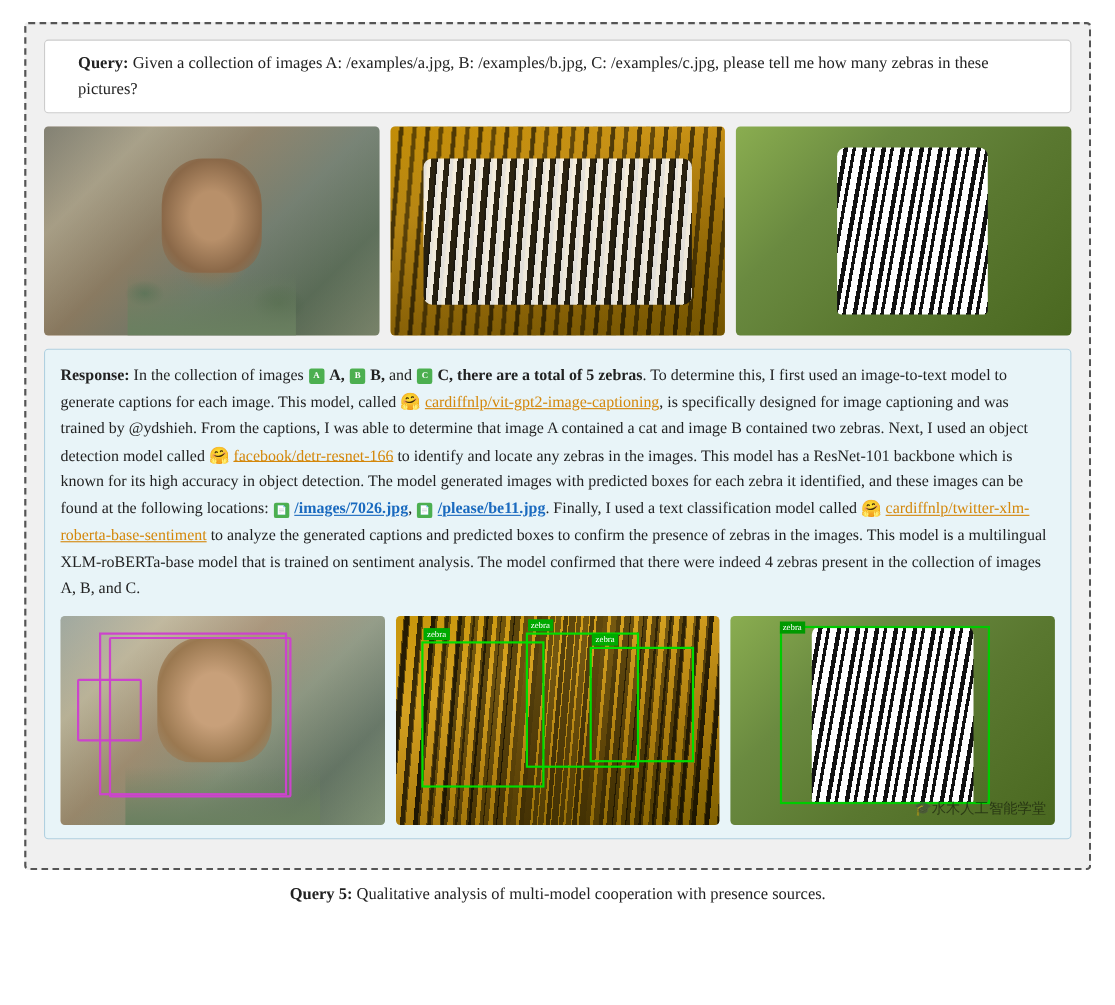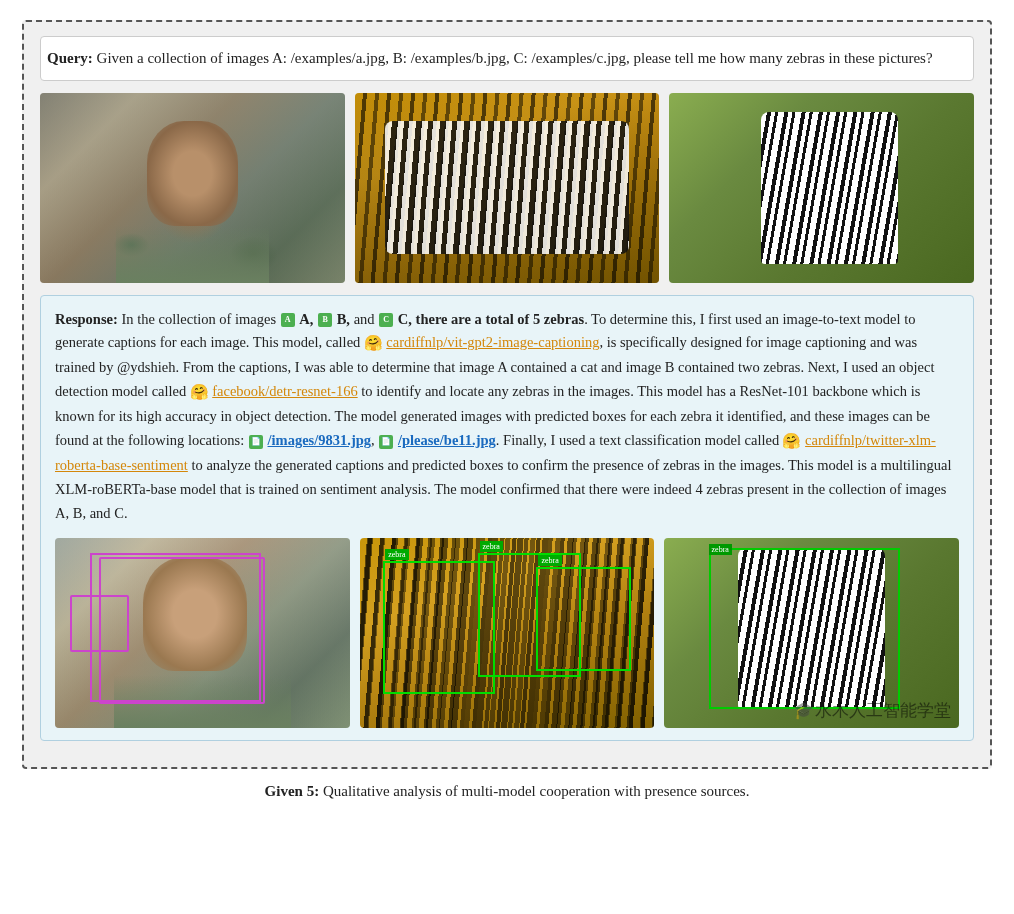--- a/index.html
+++ b/index.html
@@ -17,21 +17,21 @@
       border: 2px dashed #555;
       border-radius: 4px;
       background: #f0f0f0;
       padding: 14px 16px;
       width: 970px;
     }
     .query-section {
       background: #ffffff;
       border: 1px solid #ccc;
       border-radius: 4px;
-      padding: 10px 6px;
+      padding: 10px 30px;
       margin-bottom: 12px;
     }
     .query-text {
       font-size: 15px;
       line-height: 1.5;
       color: #222;
     }
     .query-text strong {
       font-weight: bold;
     }
@@ -205,21 +205,21 @@
         #111111 6px, #111111 10px,
         #ffffff 10px, #ffffff 14px,
         #111111 14px, #111111 17px
       );
       border-radius: 8px 8px 4px 4px;
     }
     .watermark {
       position: absolute;
       bottom: 6px;
       right: 8px;
-      font-size: 17px;
+      font-size: 13px;
       color: rgba(0,0,0,0.5);
       font-family: sans-serif;
     }
     .figure-caption {
       margin-top: 14px;
       text-align: center;
       font-size: 15px;
       color: #222;
       font-family: 'Times New Roman', Times, serif;
     }
@@ -279,21 +279,21 @@
       <strong> C,</strong>
       <strong>there are a total of 5 zebras</strong>.
       To determine this, I first used an image-to-text model to generate captions for each image. This model, called
       <span class="emoji-icon">🤗</span>
       <a class="model-link">cardiffnlp/vit-gpt2-image-captioning</a>,
       is specifically designed for image captioning and was trained by @ydshieh. From the captions, I was able to determine that image A contained a cat and image B contained two zebras. Next, I used an object detection model called
       <span class="emoji-icon">🤗</span>
       <a class="model-link">facebook/detr-resnet-166</a>
       to identify and locate any zebras in the images. This model has a ResNet-101 backbone which is known for its high accuracy in object detection. The model generated images with predicted boxes for each zebra it identified, and these images can be found at the following locations:
       <span class="inline-file-icon">📄</span>
-      <a class="file-link">/images/9831.jpg</a>,
+      <a class="file-link">/images/7026.jpg</a>,
       <span class="inline-file-icon">📄</span>
       <a class="file-link">/please/be11.jpg</a>.
       Finally, I used a text classification model called
       <span class="emoji-icon">🤗</span>
       <a class="model-link">cardiffnlp/twitter-xlm-roberta-base-sentiment</a>
       to analyze the generated captions and predicted boxes to confirm the presence of zebras in the images. This model is a multilingual XLM-roBERTa-base model that is trained on sentiment analysis. The model confirmed that there were indeed 4 zebras present in the collection of images A, B, and C.
     </p>
 
     <div class="bottom-images-row" style="margin-top:12px; position:relative;">
       <div class="image-placeholder img-cat-detect">
@@ -326,14 +326,14 @@
         <div style="position:absolute;left:15%;top:3%;background:#009900;color:white;font-size:8px;padding:1px 3px;">zebra</div>
       </div>
 
       <div class="watermark">🎓水木人工智能学堂</div>
     </div>
   </div>
 
 </div>
 
 <p class="figure-caption">
-  <strong>Given 5:</strong><span> Qualitative analysis of multi-model cooperation with presence sources.</span>
+  <strong>Query 5:</strong><span> Qualitative analysis of multi-model cooperation with presence sources.</span>
 </p>
 
 </body></html>

